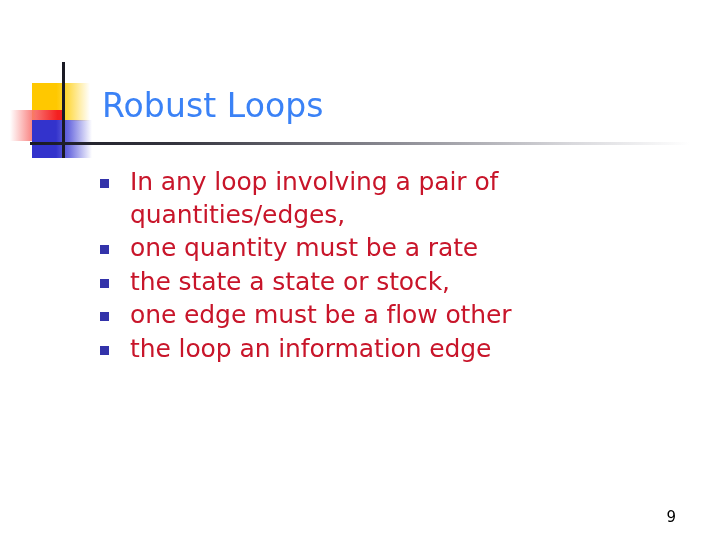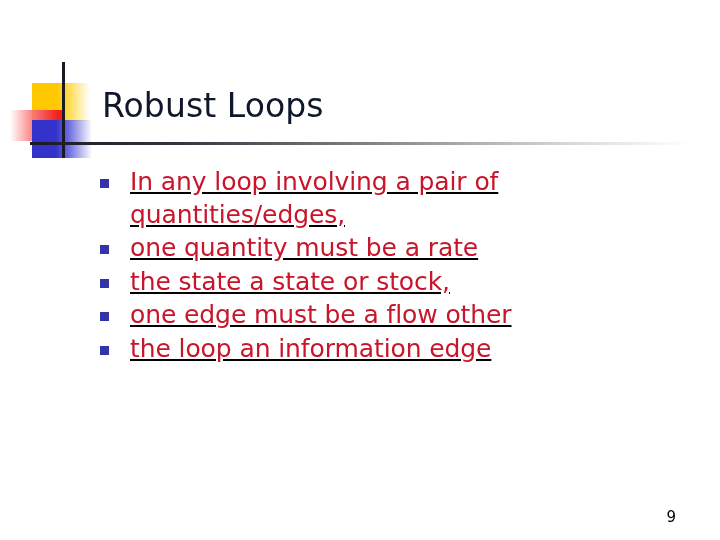--- a/index.html
+++ b/index.html
@@ -71,33 +71,32 @@
     background: linear-gradient(to right, #1a1a24 0%, #34343e 22%, #8b8b93 55%, #d8d8dc 82%, rgba(255,255,255,0) 100%);
   }
 
   
   .title {
     position: absolute;
     left: 102px;
     top: 86px;
     font-size: 33px;
     line-height: 40px;
-    color: #0f172a;
+    color: #3b82f6;
     font-family: "DejaVu Sans", sans-serif;
     white-space: nowrap;
     letter-spacing: 0.1px;
   }
 
   
   .body {
     position: absolute;
     left: 100px;
     top: 166px;
     width: 490px;
-    text-decoration: underline;
   }
   .bullet-row {
     position: relative;
     display: flex;
     align-items: flex-start;
     margin-bottom: 1px;
   }
   .bullet-marker {
     flex: 0 0 auto;
     width: 9px;

